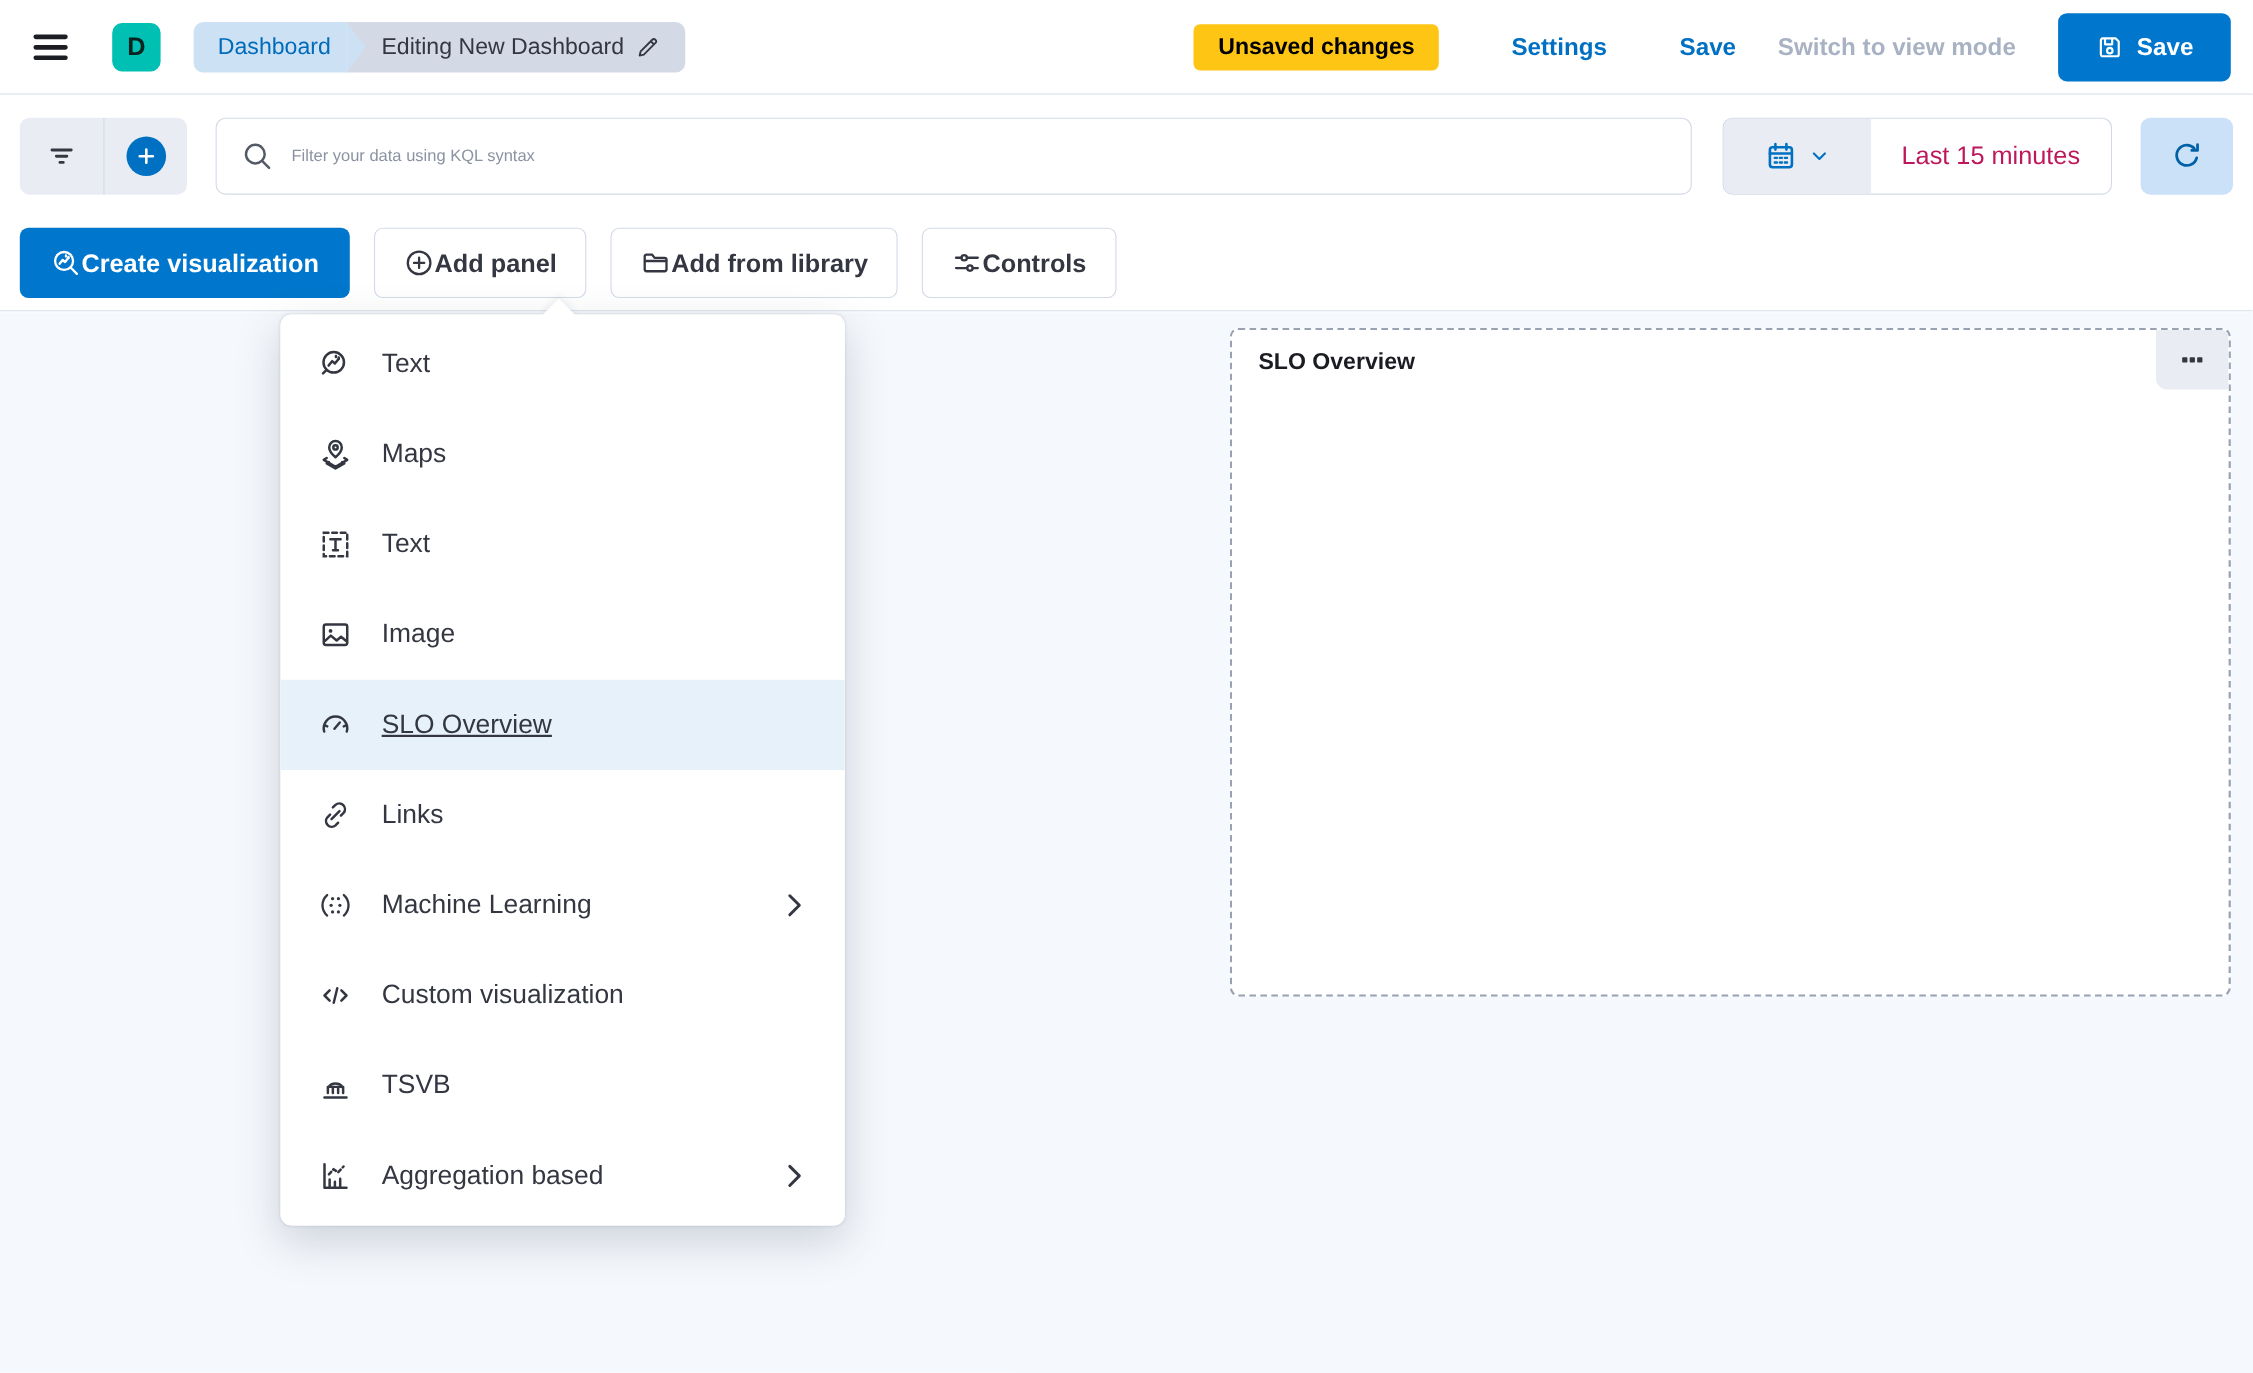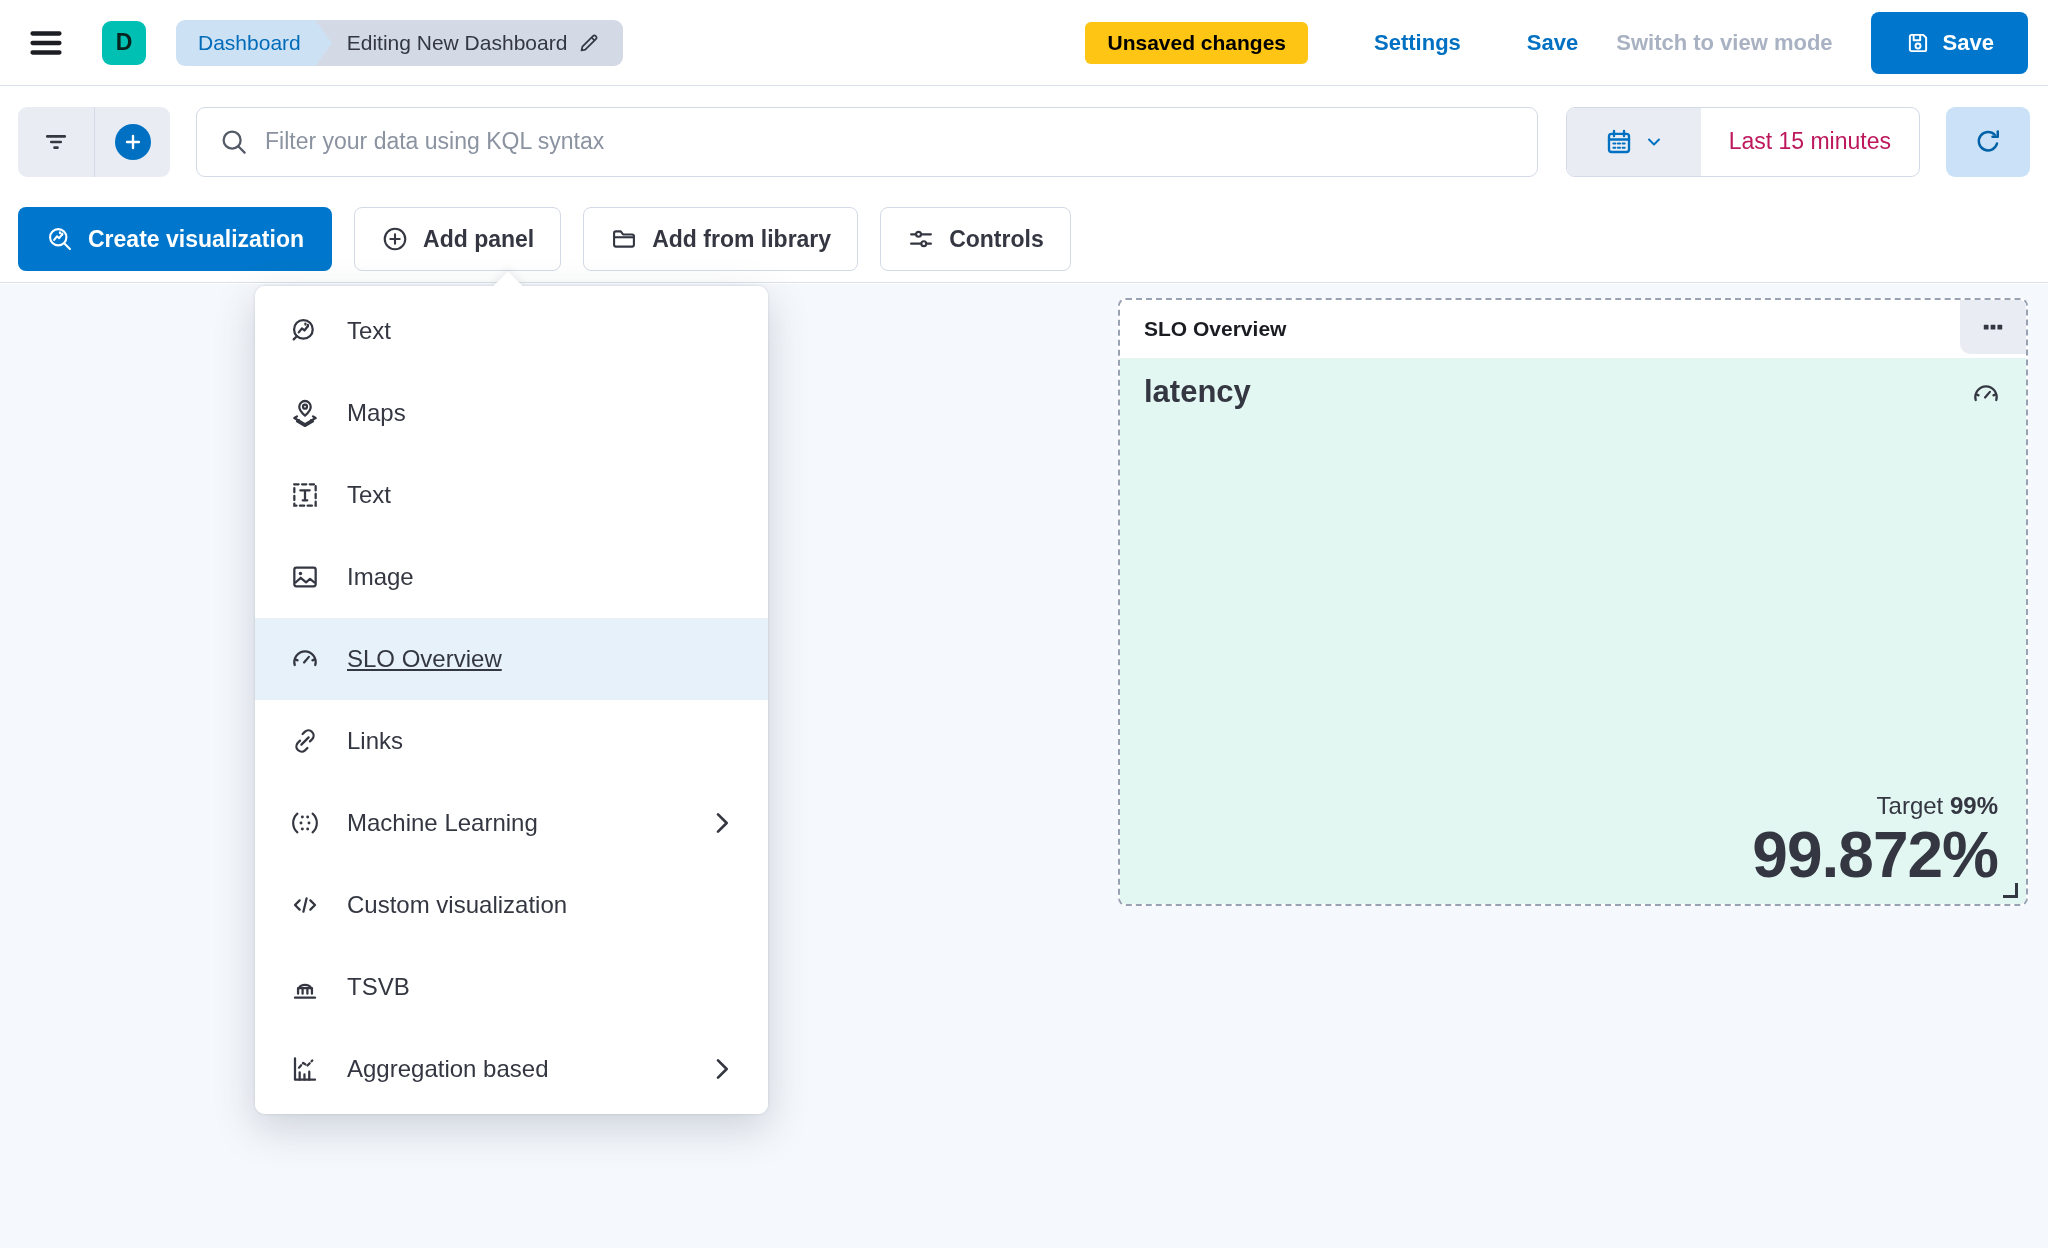--- a/index.html
+++ b/index.html
@@ -65,21 +65,21 @@
     width:36px; height:36px; border-radius:50%; background:#0071c2; color:#fff;
     display:flex; align-items:center; justify-content:center;
   }
   .add-filter-circle .icon { width:22px; height:22px; }
   .kql-input-wrap {
     flex:1; height:70px; margin-left:26px; background:#fff; border:1px solid #d3dae6; border-radius:9px;
     display:flex; align-items:center; padding:0 22px; gap:16px;
   }
   .kql-input-wrap .icon { width:30px; height:30px; color:#535966; }
   .kql-input {
-    flex:1; border:none; outline:none; font-size:23px; color:#343741; background:transparent;
+    flex:1; border:none; outline:none; font-size:15px; color:#343741; background:transparent;
     font-family:"Liberation Sans","DejaVu Sans",sans-serif;
   }
   .kql-input::placeholder { color:#8b93a1; }
   .timepicker {
     display:flex; height:70px; margin-left:28px; border:1px solid #d3dae6; border-radius:9px; overflow:hidden; background:#fff;
   }
   .timepicker-cal {
     width:134px; background:#e9edf3; display:flex; align-items:center; justify-content:center; gap:10px;
     color:#0071c2; cursor:pointer;
   }
@@ -90,21 +90,21 @@
     width:84px; height:70px; margin-left:26px; background:#cbe1f8; border:none; border-radius:9px;
     display:flex; align-items:center; justify-content:center; color:#0061a6; cursor:pointer;
   }
   .refresh-btn .icon { width:30px; height:30px; }
 
   
   .toolbar {
     position:absolute; left:0; top:196px; width:2048px; height:87px; background:#fff;
     border-bottom:1px solid #d9e0ea; display:flex; align-items:center; padding:0 18px; gap:22px;
   }
-  .btn { height:64px; display:flex; align-items:center; gap:14px; border-radius:8px; font-size:23px; font-weight:bold; cursor:pointer; }
+  .btn { height:64px; display:flex; align-items:center; border-radius:8px; font-size:23px; font-weight:bold; cursor:pointer; }
   .btn-primary { background:#0077cc; color:#fff; border:none; padding:0 28px; }
   .btn-secondary { background:#fff; color:#343741; border:1px solid #d3dae6; padding:0 26px; }
   .btn .icon { width:28px; height:28px; }
 
   
   .canvas { position:absolute; left:0; top:284px; width:2048px; height:964px; background:#f5f8fc; }
 
   
   .popover {
     position:absolute; left:255px; top:286px; width:513px; background:#fff; border-radius:10px;
@@ -420,33 +420,15 @@
       <div class="panel-options">
         <span class="icon">
           <svg viewBox="0 0 24 24" fill="currentColor">
               <rect x="3.5" y="10" width="4.4" height="4.4" rx="0.6"></rect>
               <rect x="9.8" y="10" width="4.4" height="4.4" rx="0.6"></rect>
               <rect x="16.1" y="10" width="4.4" height="4.4" rx="0.6"></rect>
             </svg>
         </span>
       </div>
     </div>
-    <div class="slo-body">
-      <span class="slo-name">latency</span>
-      <span class="icon slo-gauge">
-        <svg viewBox="0 0 24 24" fill="none" stroke="currentColor" stroke-width="1.7" stroke-linecap="round" stroke-linejoin="round">
-            <path d="M4.3 16.5a8 8 0 1 1 15.4 0"></path>
-            <path d="M11.3 14.6l3.6-4.2"></path>
-            <path d="M5.2 12.5l1.2.5M18.8 12.5l-1.2.5"></path>
-          </svg>
-      </span>
-      <div class="slo-values">
-        <div class="slo-target-line">
-          <span>Target </span>
-          <b>99%</b>
-        </div>
-        <div class="slo-big-value">99.872%</div>
-      </div>
-      <div class="resize-handle"></div>
-    </div>
   </div>
 
 </div>
 
 </body></html>

